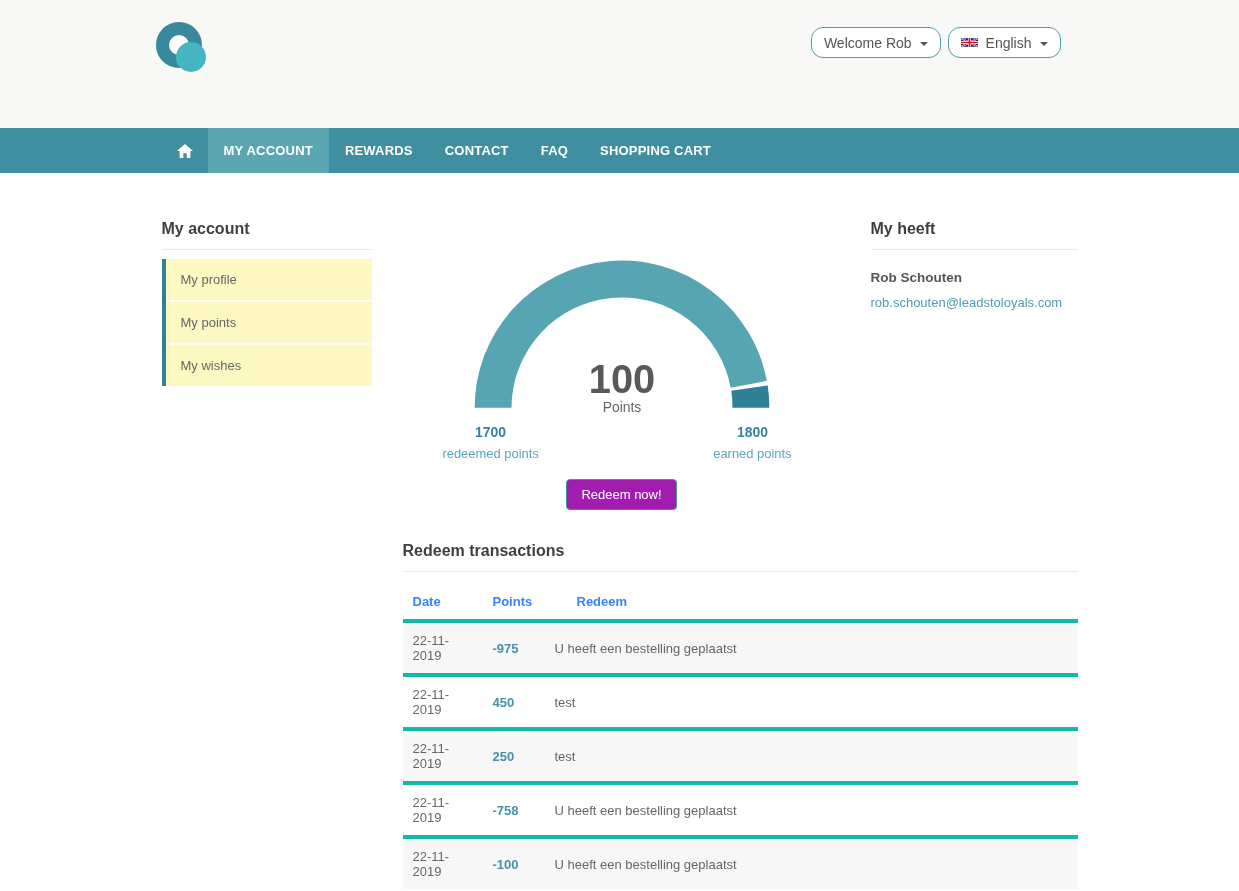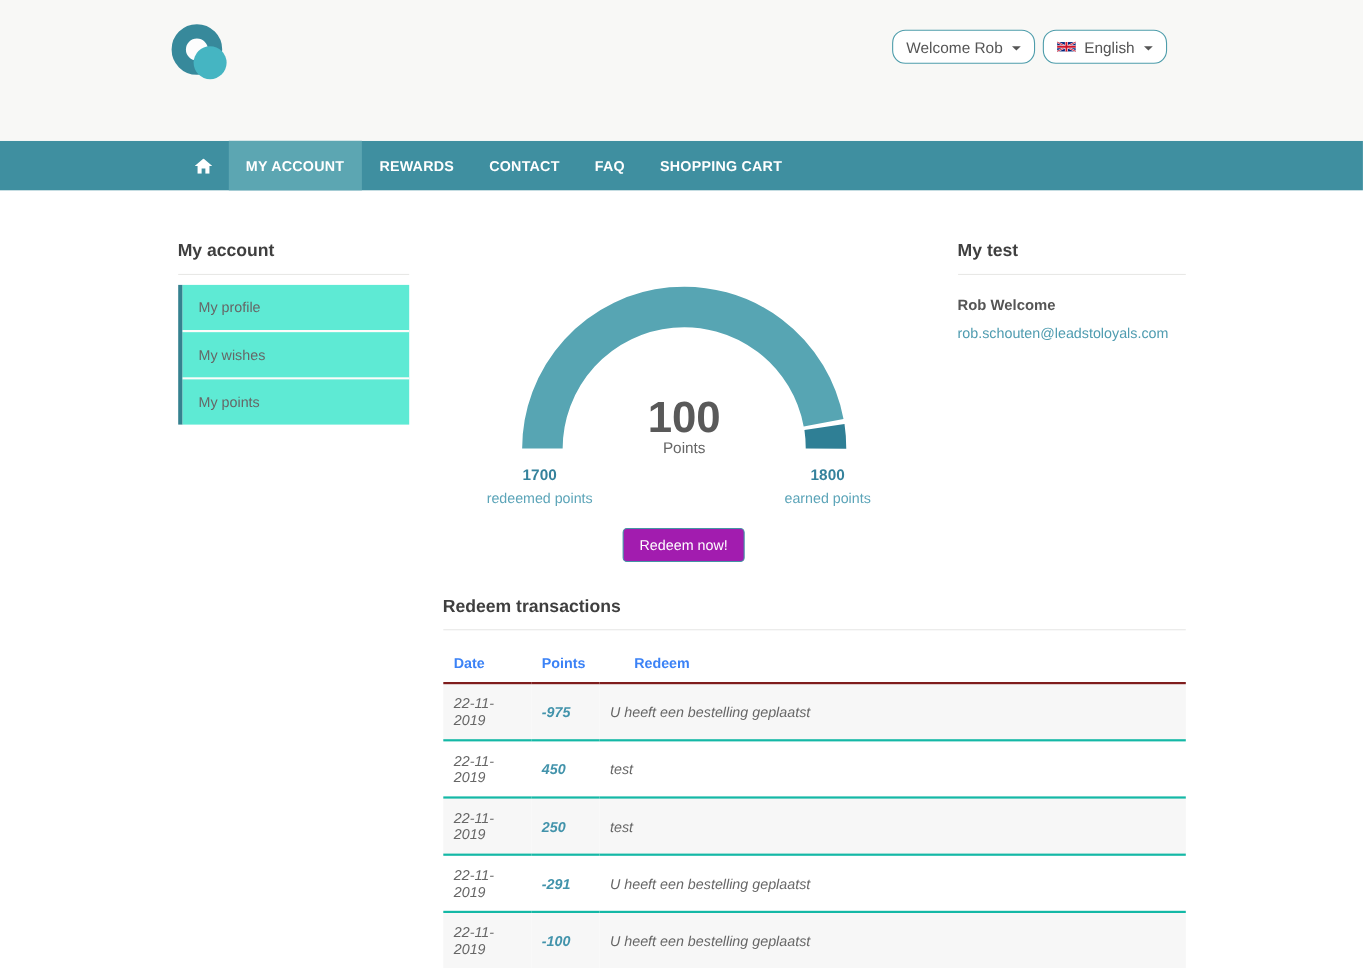--- a/index.html
+++ b/index.html
@@ -49,21 +49,21 @@
   .row { display: flex; }
   .sidebar { width: 210px; margin-right: 31px; }
   .main { width: 675px; }
   h2.section {
     font-size: 16px; font-weight: 600; color: #3f3f3f;
     margin: 0; padding-bottom: 11px; border-bottom: 1px solid #e8e8e6;
   }
   
   .sidebar-list { border-left: 4px solid #35818f; margin-top: 9px; }
   .sidebar-item {
-    background: #5eead4; padding: 13px 15px; font-size: 13px; color: #666;
+    background: #fef9c3; padding: 13px 15px; font-size: 13px; color: #666;
     border-bottom: 2px solid #fcfcfa; cursor: pointer;
   }
   .sidebar-item:last-child { border-bottom: none; }
   
   .main-top { display: flex; }
   .balance-col { width: 438px; margin-right: 30px; }
   .mydata-col { width: 207px; }
   .gauge-wrap { text-align: center; margin-top: 22px; }
   .redeem-btn {
     background: #a21caf; border: 1px solid #4493a5; color: #fff;
@@ -72,21 +72,21 @@
   }
   .md-name { font-weight: 700; color: #555; font-size: 13.5px; margin-top: 20px; }
   .md-email { color: #4f9cb0; font-size: 13px; margin-top: 10px; cursor: pointer; }
   
   .tx { margin-top: 32px; }
   table.tx-table { width: 100%; border-collapse: collapse; margin-top: 12px; font-size: 13px; }
   .tx-table th {
     text-align: left; color: #3b82f6; font-weight: 700; padding: 10px;
     border-bottom: 2px solid #7f1d1d;
   }
-  .tx-table td { padding: 10px; color: #666; border-top: 2px solid #14b8a6; font-style: italic; }
+  .tx-table td { padding: 10px; color: #666; border-top: 4px solid #14b8a6; }
   .tx-table tbody tr:nth-child(odd) { background: #f7f7f7; }
   .col-date { width: 80px; }
   .col-points { width: 62px; text-align: left; }
   td.col-points { color: #4293ab; font-weight: 700; }
   .col-reason { padding-left: 32px; }
   .tx-table th.col-reason { padding-left: 32px; }
 </style>
 </head>
 <body>
 
@@ -132,22 +132,22 @@
   </div>
 </div>
 
 <div class="container content">
   <div class="row">
 
     <div class="sidebar">
       <h2 class="section">My account</h2>
       <div class="sidebar-list">
         <div class="sidebar-item">My profile</div>
+        <div class="sidebar-item">My points</div>
         <div class="sidebar-item">My wishes</div>
-        <div class="sidebar-item">My points</div>
       </div>
     </div>
 
     <div class="main">
       <div class="main-top">
 
         <div class="balance-col">
           <div class="gauge-wrap">
             <svg width="438" height="220" viewBox="0 0 440 220">
 
@@ -161,22 +161,22 @@
               <text x="351" y="195" text-anchor="middle" font-size="14" font-weight="bold" fill="#35829c">1800</text>
               <text x="351" y="216" text-anchor="middle" font-size="13" fill="#5ba4b8">earned points</text>
             </svg>
             <div>
               <button class="redeem-btn">Redeem now!</button>
             </div>
           </div>
         </div>
 
         <div class="mydata-col">
-          <h2 class="section">My test</h2>
-          <div class="md-name">Rob Welcome</div>
+          <h2 class="section">My heeft</h2>
+          <div class="md-name">Rob Schouten</div>
           <div class="md-email">rob.schouten@leadstoloyals.com</div>
         </div>
       </div>
 
       <div class="tx">
         <h2 class="section">Redeem transactions</h2>
         <table class="tx-table">
           <thead>
             <tr>
               <th class="col-date">Date</th>
@@ -195,21 +195,21 @@
               <td class="col-points">450</td>
               <td class="col-reason">test</td>
             </tr>
             <tr>
               <td class="col-date">22-11-2019</td>
               <td class="col-points">250</td>
               <td class="col-reason">test</td>
             </tr>
             <tr>
               <td class="col-date">22-11-2019</td>
-              <td class="col-points">-291</td>
+              <td class="col-points">-758</td>
               <td class="col-reason">U heeft een bestelling geplaatst</td>
             </tr>
             <tr>
               <td class="col-date">22-11-2019</td>
               <td class="col-points">-100</td>
               <td class="col-reason">U heeft een bestelling geplaatst</td>
             </tr>
 
           </tbody>
         </table>

